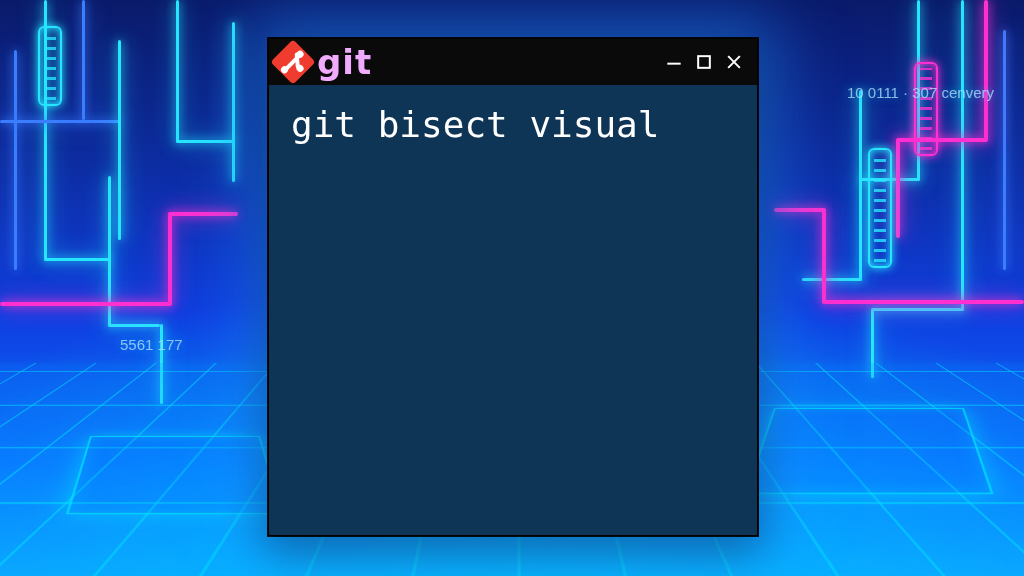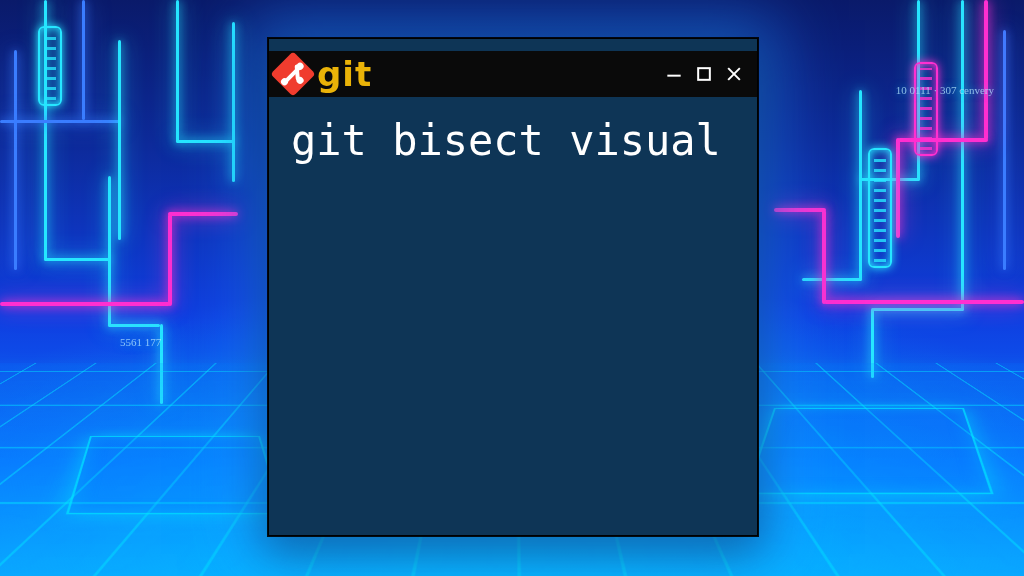--- a/index.html
+++ b/index.html
@@ -86,39 +86,39 @@
   .stripes::before {
     content: ""; position: absolute; inset: 4px;
     background: repeating-linear-gradient(0deg, currentColor 0 3px, transparent 3px 10px);
     opacity: .8;
   }
   .PLa { right: 132px; top: 148px; height: 120px; }
   .PLb { right: 86px;  top: 62px;  height: 94px;  }
   .PLc { left: 38px;   top: 26px;  height: 80px;  }
 
   .ghost-text {
-    position: absolute; font-family: Liberation Serif, serif; font-size: 11px;
+    position: absolute; font-family: Liberation Sans, sans-serif; font-size: 15px;
     color: rgba(180,230,255,0.75); text-shadow: 0 0 8px rgba(0,200,255,0.6);
     pointer-events: none; white-space: nowrap;
   }
 
   
   .window {
     position: absolute; top: 38px; left: 268px; width: 490px; height: 498px;
     background: #0e3556;
     border: 1px solid #000;
     box-shadow:
       0 0 0 1px rgba(0,0,0,0.9),
       0 0 60px 18px rgba(30,140,255,0.55),
       0 12px 40px rgba(0,0,0,0.55);
   }
   .titlebar {
     display: flex; align-items: center; justify-content: space-between;
     height: 46px; padding: 0 10px 0 8px;
-    background: #0a0a0a; color: #eab308; margin-top: 12px;
+    background: #0a0a0a; color: #f0abfc;
   }
   .brand { display: flex; align-items: center; gap: 8px; }
   .git-mark {
     width: 32px; height: 32px; display: inline-block; transform: rotate(45deg);
     background: #f03c2e; position: relative; border-radius: 4px;
   }
   .git-mark::before {
     content: ""; position: absolute; background: #fff; border-radius: 3px;
     width: 4px; height: 24px; left: 14px; top: 4px; transform: rotate(0deg);
   }
@@ -140,21 +140,21 @@
   .wc {
     width: 26px; height: 26px; display: flex; align-items: center; justify-content: center;
     color: #fff; font-family: "DejaVu Sans", sans-serif;
     cursor: pointer; border-radius: 3px;
   }
   .wc svg { stroke: #fff; stroke-width: 2.4; fill: none; }
 
   .term-body {
     padding: 20px 22px; color: #ffffff;
     font-family: "DejaVu Sans Mono", "Menlo", "Consolas", monospace;
-    font-size: 42px; line-height: 1.12; letter-spacing: 0px;
+    font-size: 36px; line-height: 1.12; letter-spacing: 0px;
     white-space: pre-wrap; word-break: break-word;
   }
 </style>
 </head>
 <body>
 
 <div class="bg">
 
   <div class="ln cyan L1"></div>
   <div class="ln cyan L2"></div>

